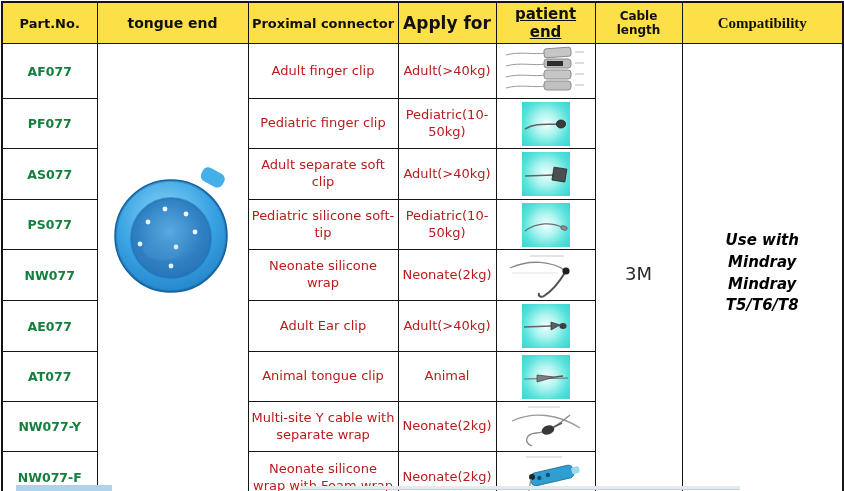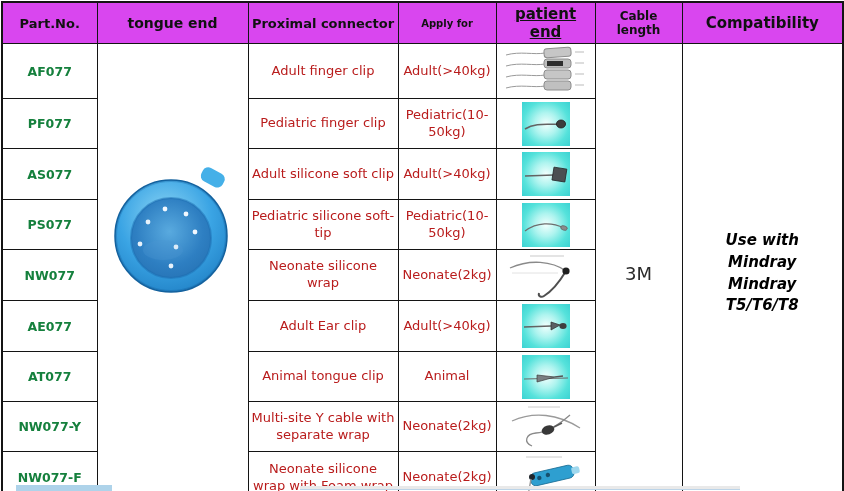--- a/index.html
+++ b/index.html
@@ -2,28 +2,28 @@
 <html><head>
 <meta charset="utf-8">
 <style>
   * { margin:0; padding:0; box-sizing:border-box; }
   body { background:#ffffff; font-family:"DejaVu Sans","Liberation Sans",sans-serif; }
   .screen { position:relative; width:844px; height:491px; background:#ffffff; overflow:hidden; }
 
   table.spec { border-collapse:collapse; table-layout:fixed; position:absolute; top:1px; left:1px; width:841px; border:2px solid #141414; }
   th, td { border:1px solid #141414; overflow:hidden; }
 
-  thead th { background:#d946ef; color:#111111; font-weight:bold; text-align:center; height:29px; padding:2px; }
+  thead th { background:#fde047; color:#111111; font-weight:bold; text-align:center; height:29px; padding:2px; }
   .th-partno { font-size:13px; }
   .th-device { font-size:14px; }
   .th-prox { font-size:13px;margin-top:8px; }
-  .th-apply { font-size:10px;text-align:center; }
+  .th-apply { font-size:17px;text-align:center; }
   .th-patient { font-size:15px;text-decoration:underline; }
   .th-cable { font-size:12px; }
-  .th-compat { font-size:15px; }
+  .th-compat { font-size:15px;font-family:Liberation Serif, serif; }
 
   td.part { font-weight:bold; font-size:12.5px; color:#15803d; text-align:center; vertical-align:middle; }
   td.prox, td.apply { font-size:13px; color:#b91c1c; text-align:center; vertical-align:middle; line-height:1.3; padding:1px 3px; }
   td.patient { text-align:center; vertical-align:middle; padding:1px; }
   td.device { text-align:center; vertical-align:middle; }
   td.cable { font-size:18px; color:#2a2a2a; text-align:center; vertical-align:middle; }
   td.compat { font-weight:bold; font-size:15px; color:#000000; text-align:center; vertical-align:middle; line-height:1.45; }
   td.compat span { display:block;font-style:italic; }
 
   tr.h55 { height:55px; } tr.h50 { height:50px; } tr.h51 { height:51px; } tr.h49 { height:49px; }
@@ -141,21 +141,21 @@
               <path d="M3 27 C 14 20, 27 23, 36 22" stroke="#636363" stroke-width="1.6" fill="none"></path>
               <ellipse cx="39" cy="22" rx="4.6" ry="4" fill="#3c3c3c" stroke="#1f1f1f" stroke-width="0.8"></ellipse>
             </svg>
           </div>
             </div>
         </td>
       </tr>
 
       <tr class="h51">
         <td class="part">AS077</td>
-        <td class="prox">Adult silicone soft clip</td>
+        <td class="prox">Adult separate soft clip</td>
         <td class="apply">Adult(&gt;40kg)</td>
         <td class="patient">
           <div class="patient-wrap">
               <div class="cyan">
             <svg width="48" height="44" viewBox="0 0 48 44">
               <path d="M3 24 L 32 23" stroke="#636363" stroke-width="1.6" fill="none"></path>
               <rect x="31" y="16" width="13" height="13" fill="#4b4f52" stroke="#26282a" stroke-width="0.8" transform="rotate(9 37 22)"></rect>
             </svg>
           </div>
             </div>

